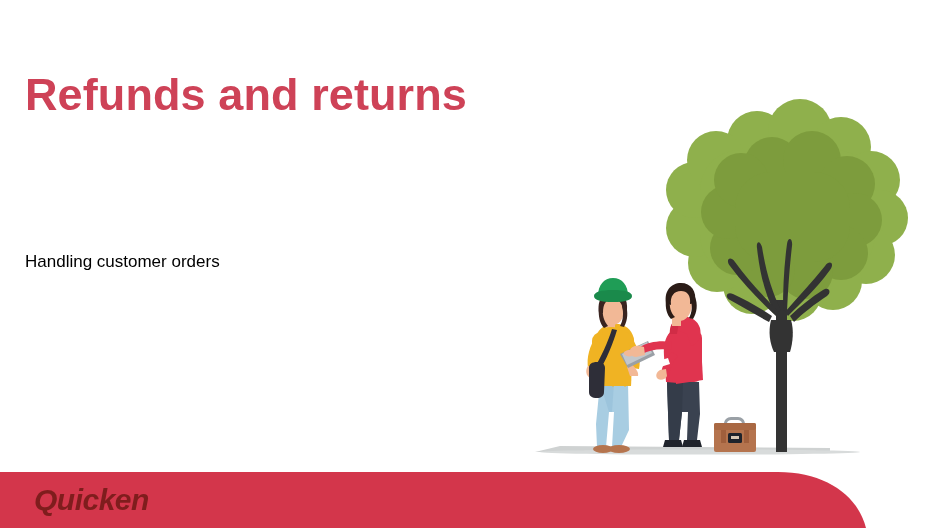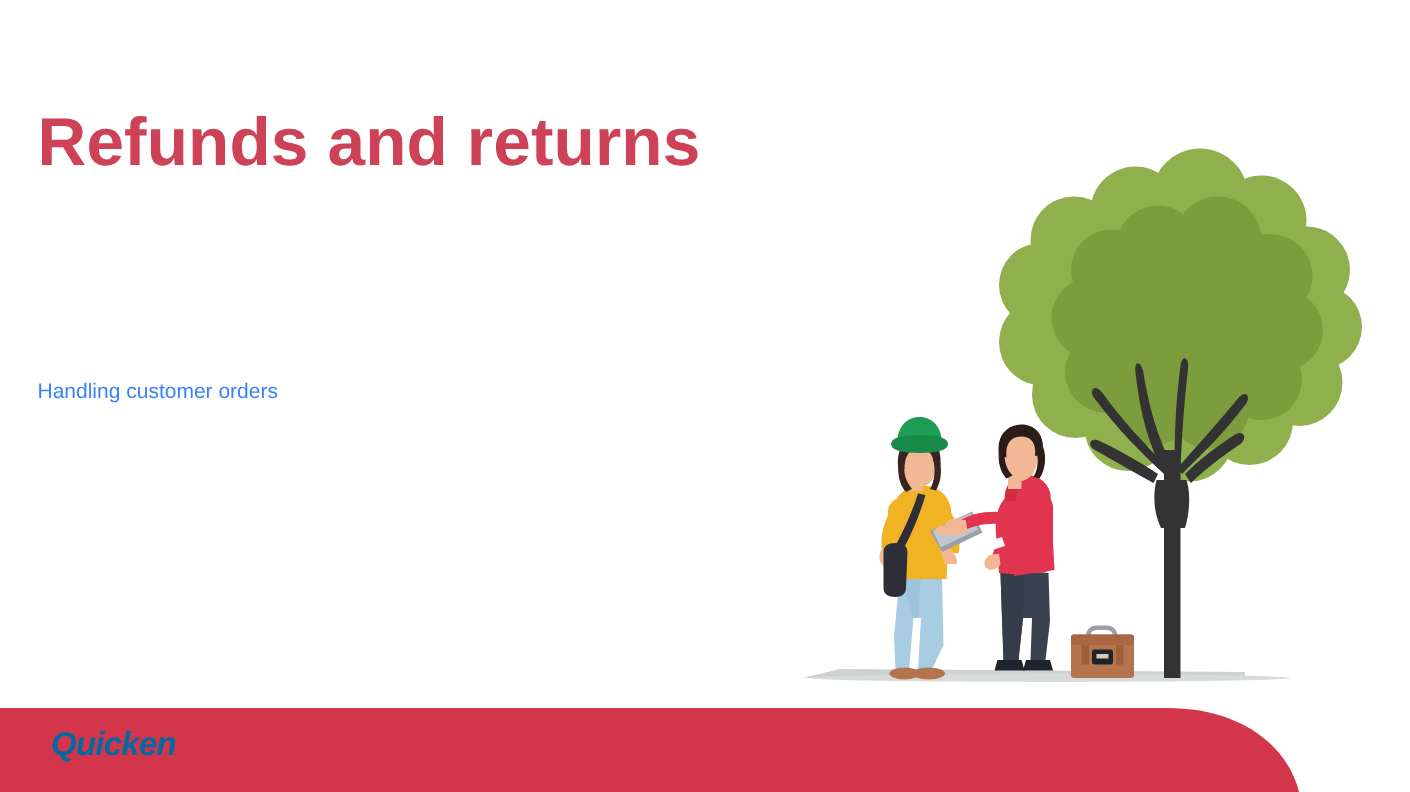--- a/index.html
+++ b/index.html
@@ -27,43 +27,43 @@
     font-weight: 700;
     letter-spacing: 0.1px;
     color: #ce4257;
     white-space: nowrap;
     line-height: 1.18;
   }
   #subtitle {
     position: absolute;
     left: 25px;
     top: 252px;
-    font-size: 14px;
+    font-size: 17px;
     font-weight: 400;
-    color: #3b82f6;
+    color: #000000;
     white-space: nowrap;
   }
 
   
   #footer {
     position: absolute;
     left: 0;
     top: 472px;
     width: 940px;
     height: 56px;
     pointer-events: none;
   }
   #logo {
     position: absolute;
     left: 34px;
     top: 483px;
-    font-size: 22px;
+    font-size: 30px;
     font-weight: bold;
     font-style: italic;
-    color: #0369a1;
+    color: #7f1d1d;
     letter-spacing: -0.5px;
   }
 
   
   #art {
     position: absolute;
     left: 0;
     top: 0;
   }
 </style>

